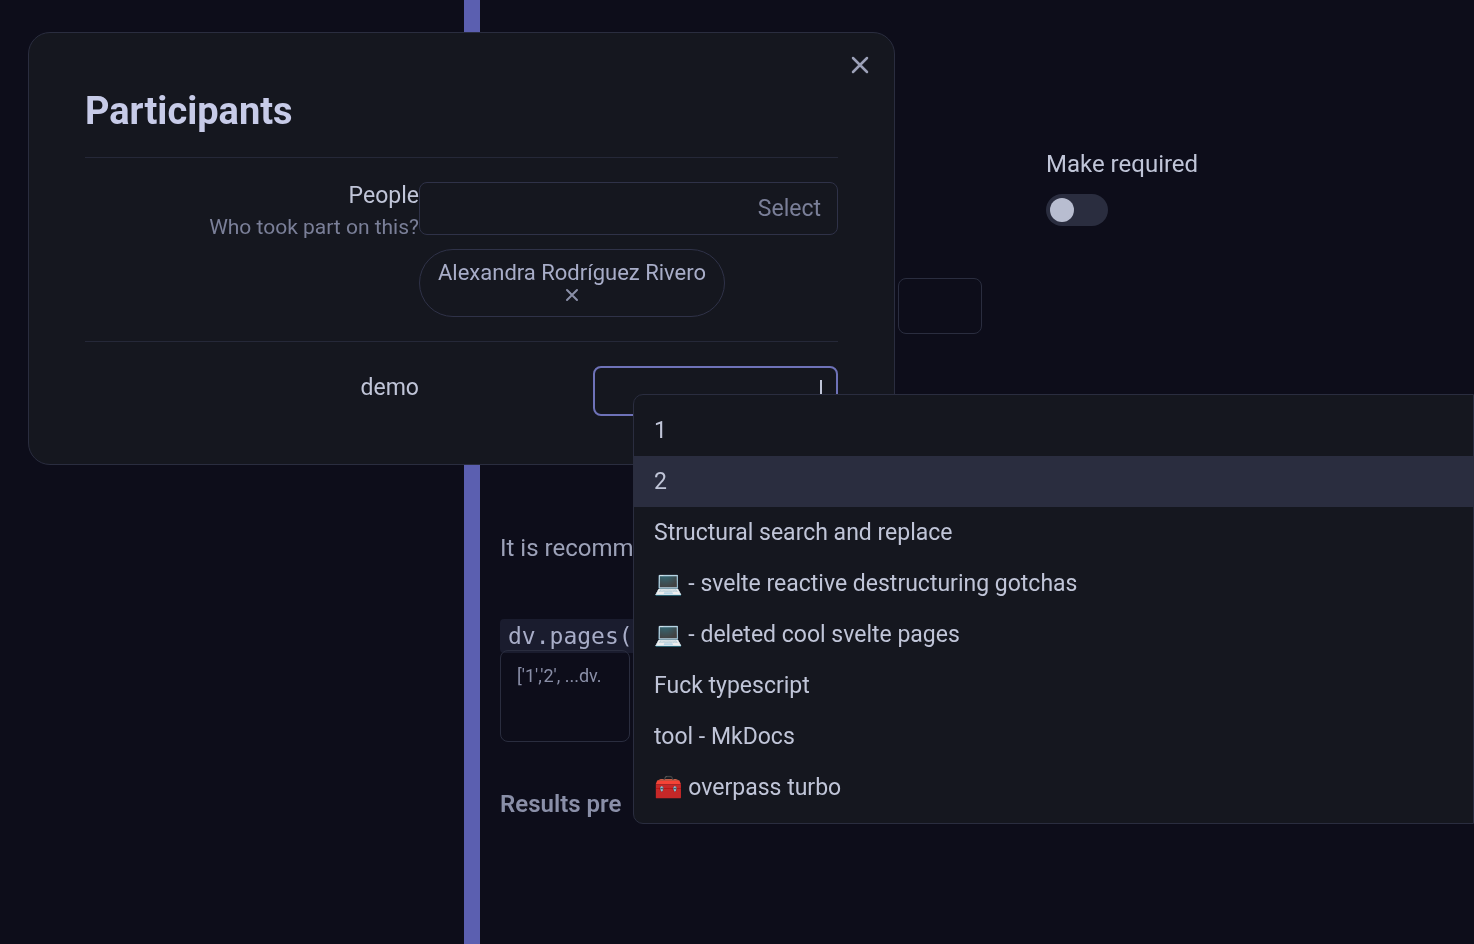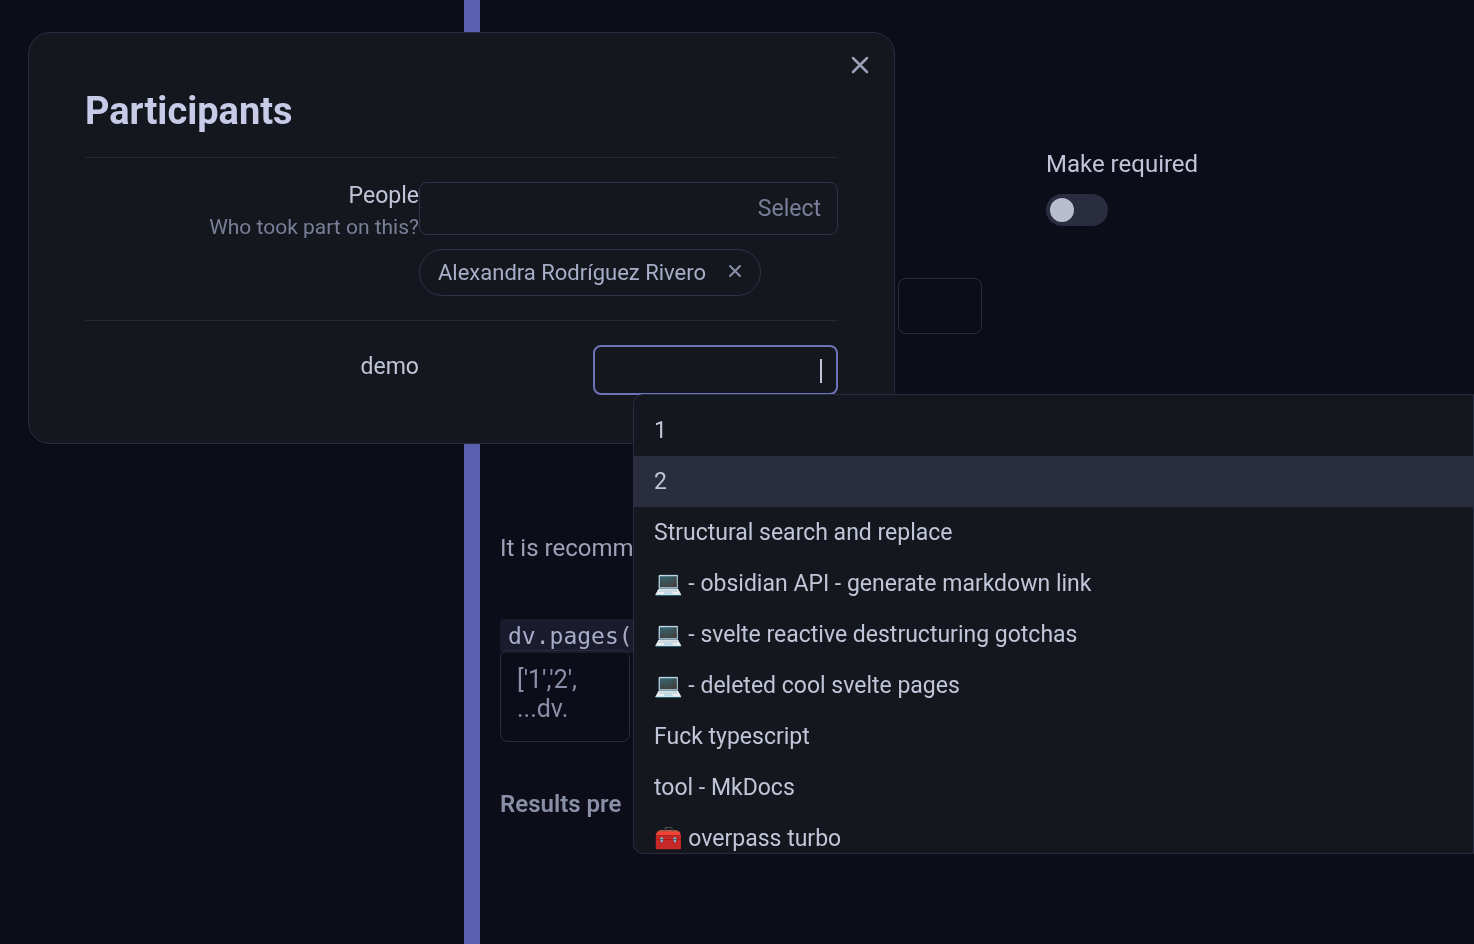--- a/index.html
+++ b/index.html
@@ -88,21 +88,21 @@
       color: #a8adc8;
       margin-top: 29px;
     }
     .bg-code-box {
       position: absolute;
       left: 0;
       top: 500px;
       border: 1px solid #2a2d3f;
       border-radius: 8px;
       padding: 14px 16px;
-      font-size: 25px;
+      font-size: 18px;
       color: #8a8fa8;
       width: 130px;
       height: 92px;
       overflow: hidden;
     }
     .bg-results {
       position: absolute;
       left: 0;
       top: 640px;
       font-size: 24px;
@@ -191,26 +191,27 @@
       color: #7a7f98;
     }
     .chip-row {
       margin-top: 14px;
       display: flex;
       gap: 8px;
     }
     .chip {
       display: inline-flex;
       align-items: center;
-      gap: 22px;
+      gap: 2px;
       border: 1px solid #2f3248;
       border-radius: 999px;
       padding: 10px 18px;
       font-size: 22px;
       color: #a8adc8;
+      flex-direction: column;
     }
     .chip-x {
       color: #8a8fa8;
       font-size: 16px;
       cursor: pointer;
     }
     .demo-label {
       font-size: 23px;
       color: #c0c5d8;
       padding-top: 8px;
@@ -326,19 +327,18 @@
         </div>
       </div>
     </div>
   </div>
 </div>
 
 <div class="dropdown">
   <div class="dropdown-item">1</div>
   <div class="dropdown-item highlighted">2</div>
   <div class="dropdown-item">Structural search and replace</div>
-  <div class="dropdown-item">💻 - obsidian API - generate markdown link</div>
   <div class="dropdown-item">💻 - svelte reactive destructuring gotchas</div>
   <div class="dropdown-item">💻 - deleted cool svelte pages</div>
   <div class="dropdown-item">Fuck typescript</div>
   <div class="dropdown-item">tool - MkDocs</div>
   <div class="dropdown-item">🧰 overpass turbo</div>
 </div>
 
 </body></html>

